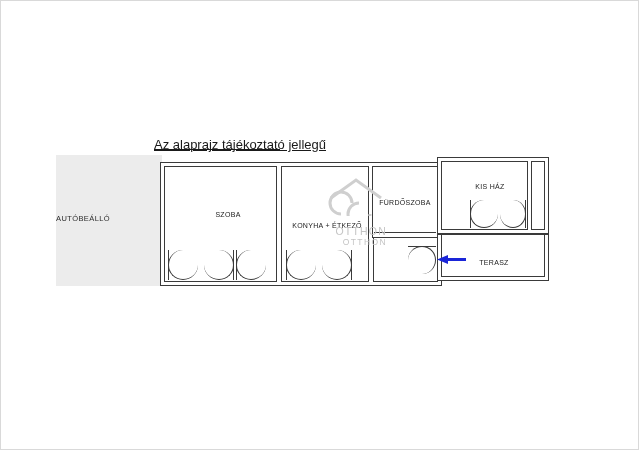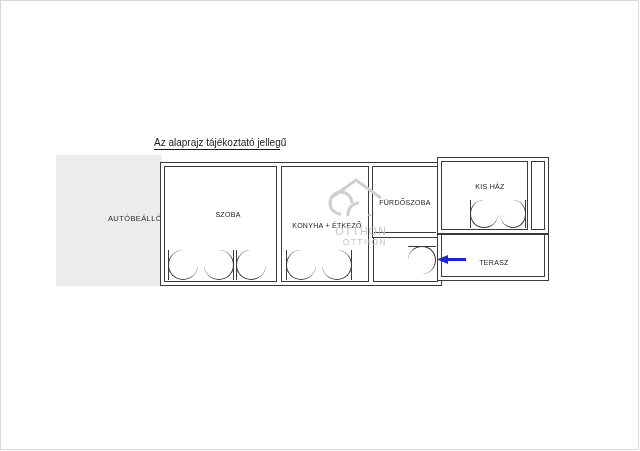--- a/index.html
+++ b/index.html
@@ -33,33 +33,34 @@
     top: 155px;
     width: 106px;
     height: 131px;
     background: #ececec;
   }
   #driveway-label {
     position: absolute;
     left: 56px;
     top: 214px;
     width: 106px;
-    text-align: right;
+    text-align: left;
     font-size: 7.5px;
     letter-spacing: .4px;
     color: #2b2b2b;
   }
 
   
   #disclaimer {
     position: absolute;
     left: 154px;
     top: 137px;
-    font-size: 10px;
+    font-size: 13px;
     color: #1a1a1a;
+    text-decoration: underline;
   }
   #disclaimer-underline {
     position: absolute;
     left: 154px;
     top: 149px;
     width: 126px;
     height: 1px;
     background: #1a1a1a;
   }
 

